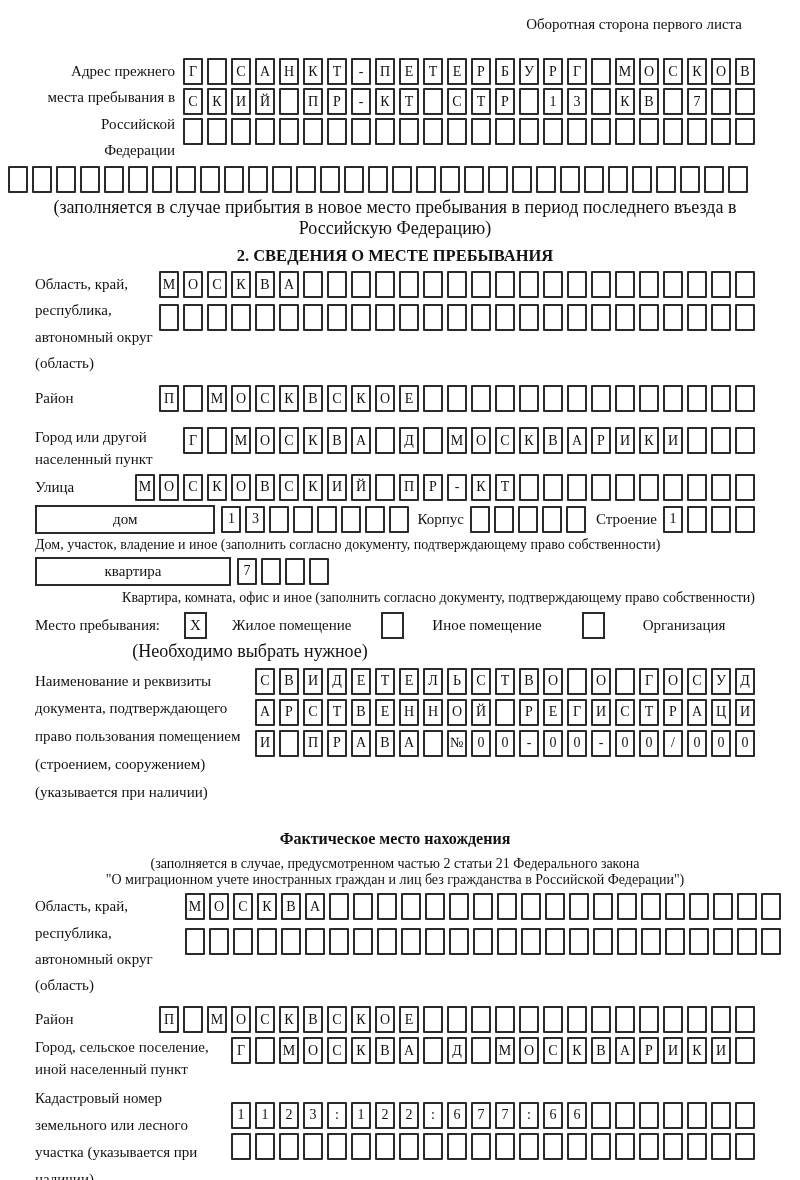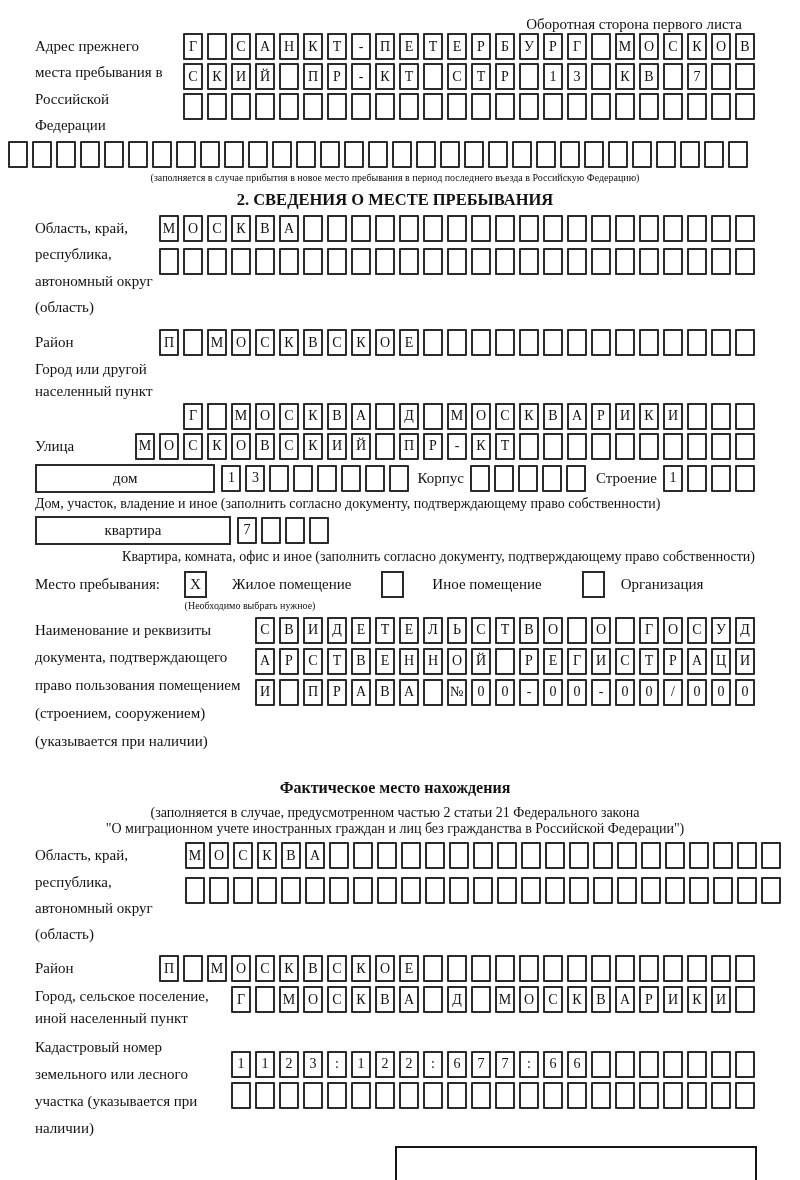--- a/index.html
+++ b/index.html
@@ -12,21 +12,21 @@
   .content{padding:0 45px 0 35px;}
   .field{display:flex;align-items:flex-start;}
   .flabel{font-size:15px;line-height:1.75;flex:0 0 auto;}
   .rowscol{margin-left:auto;display:flex;flex-direction:column;align-items:flex-end;gap:3px;}
   .cellrow{display:flex;gap:4px;}
   .cell{
     box-sizing:border-box;width:20px;height:27px;border:2px solid #2b2b2b;border-radius:1px;
     display:flex;align-items:center;justify-content:center;
     font-size:14px;line-height:1;background:#fff;
   }
-  .caption{text-align:center;font-size:10px;}
+  .caption{text-align:center;font-size:18px;}
   .sec-title{text-align:center;font-weight:bold;font-size:16.5px;}
   .widebox{
     box-sizing:border-box;border:2px solid #2b2b2b;height:29px;
     display:flex;align-items:center;justify-content:center;font-size:15px;background:#fff;
   }
   .inlinerow{display:flex;align-items:center;}
   .checkbox{
     box-sizing:border-box;width:23px;height:27px;border:2px solid #2b2b2b;background:#fff;
     display:flex;align-items:center;justify-content:center;font-size:15px;
   }
@@ -37,21 +37,21 @@
 </style>
 </head>
 <body>
 
 <div class="page">
 
   <div class="corner-note">Оборотная сторона первого листа</div>
 
   <div class="content">
 
-    <div class="field" style="margin-top:0;">
+    <div class="field" style="margin-top:25px;text-align:right;">
       <div class="flabel" style="width:140px;">Адрес прежнего места пребывания в Российской Федерации</div>
       <div class="rowscol">
         <div class="cellrow">
             <div class="cell">Г</div>
             <div class="cell"></div>
             <div class="cell">С</div>
             <div class="cell">А</div>
             <div class="cell">Н</div>
             <div class="cell">К</div>
             <div class="cell">Т</div>
@@ -250,21 +250,21 @@
             <div class="cell"></div>
             <div class="cell"></div>
             <div class="cell"></div>
             <div class="cell"></div>
             <div class="cell"></div>
             <div class="cell"></div>
           </div>
         </div>
     </div>
 
-    <div class="field" style="margin-top:3px;flex-direction:column;">
+    <div class="field" style="margin-top:15px;">
       <div class="flabel" style="width:140px;line-height:1.45;">Город или другой населенный пункт</div>
       <div class="rowscol">
           <div class="cellrow">
             <div class="cell">Г</div>
             <div class="cell"></div>
             <div class="cell">М</div>
             <div class="cell">О</div>
             <div class="cell">С</div>
             <div class="cell">К</div>
             <div class="cell">В</div>
@@ -364,21 +364,21 @@
     </div>
     <div class="caption" style="margin-top:4px;text-align:right;font-size:14px;">Квартира, комната, офис и иное (заполнить согласно документу, подтверждающему право собственности)</div>
 
     <div class="inlinerow" style="margin-top:6px;gap:16px;">
       <div class="flabel">Место пребывания:</div>
       <div class="checkbox" style="margin-left:8px;">X</div>
       <div class="flabel" style="margin-left:9px;">Жилое помещение</div>
       <div class="checkbox" style="margin-left:14px;"></div>
       <div class="flabel" style="margin-left:12px;">Иное помещение</div>
       <div class="checkbox" style="margin-left:24px;"></div>
-      <div class="flabel" style="">Организация</div>
+      <div class="flabel" style="margin-left:22px;">Организация</div>
     </div>
     <div class="caption" style="width:430px;margin-top:2px;">(Необходимо выбрать нужное)</div>
 
     <div class="field" style="margin-top:6px;">
       <div class="flabel" style="width:212px;line-height:1.85;">Наименование и реквизиты документа, подтверждающего право пользования помещением (строением, сооружением) (указывается при наличии)</div>
       <div class="rowscol" style="gap:4px;">
         <div class="cellrow">
             <div class="cell">С</div>
             <div class="cell">В</div>
             <div class="cell">И</div>

